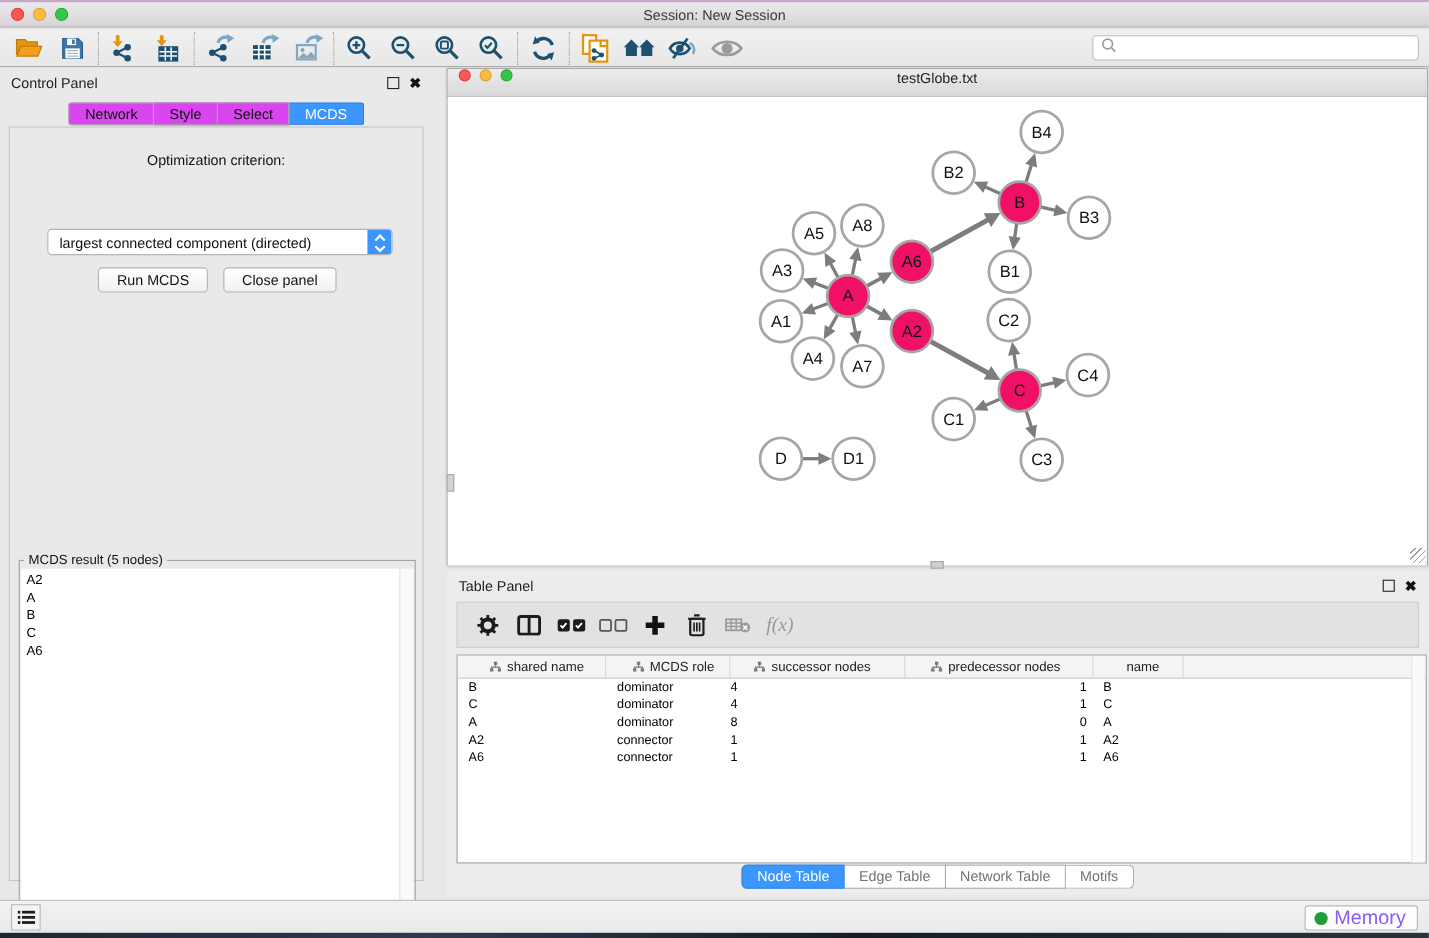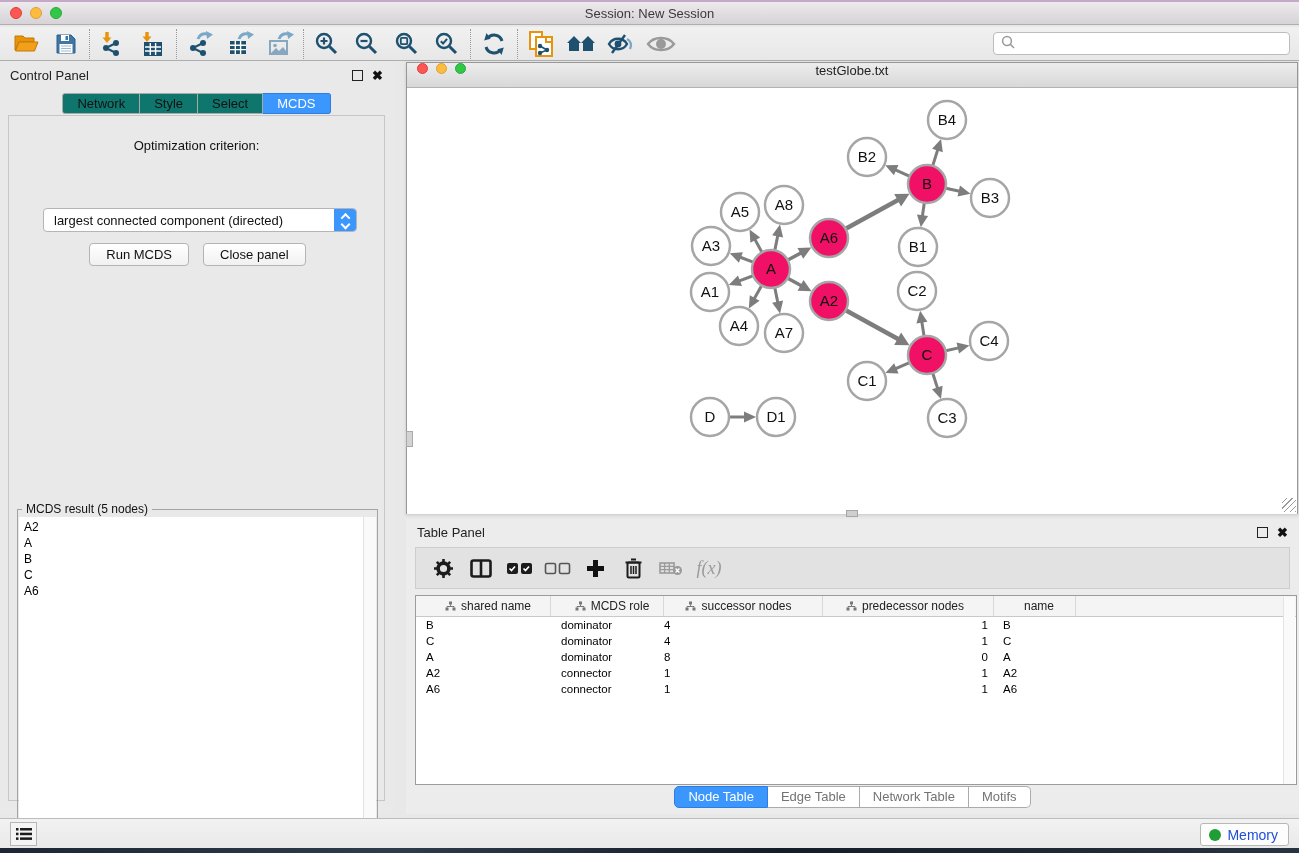--- a/index.html
+++ b/index.html
@@ -29,21 +29,21 @@
   .mag { margin:0 4px 0 7px; }
 
   
   .control-panel { position:absolute; left:0; top:62px; width:393px; height:752px; background:#e9e9e9; }
   .panel-head { height:26px; display:flex; align-items:center; padding:0 10px; }
   .panel-head .ph-title { font-size:13px; color:#222; flex:1; }
   .ph-icons { display:flex; gap:9px; align-items:center; }
   .float-ic { width:11px; height:11px; border:1.5px solid #222; }
   .close-ic { font-size:13px; font-weight:bold; color:#111; line-height:11px; }
   .cp-tabs { position:absolute; left:0; top:31px; width:393px; display:flex; justify-content:center; }
-  .cp-tab { height:21px; line-height:19px; padding:0 14px; font-size:13px; background:#0f766e;
+  .cp-tab { height:21px; line-height:19px; padding:0 14px; font-size:13px; background:#d946ef;
     border:1px solid #a9a9a9; border-left:none; color:#111; }
   .cp-tab:first-child { border-left:1px solid #a9a9a9; border-radius:3px 0 0 3px; }
   .cp-tab:last-child { border-radius:0 3px 3px 0; }
   .cp-tab.active { background:#3b97fd; color:#fff; border-color:#2f7ddd; }
   .cp-body { position:absolute; left:8px; top:53px; width:377px; height:686px;
     border:1px solid #c6c6c6; background:#e9e9e9; }
   .opt-label { text-align:center; margin-top:22px; font-size:13px; color:#111; }
   .dropdown { position:absolute; left:34px; top:92px; width:314px; height:24px; background:#fff;
     border:1px solid #b5b5b5; border-radius:4px; display:flex; align-items:center; overflow:hidden; }
   .dropdown .dd-text { flex:1; font-size:13px; padding-left:10px; color:#111; white-space:nowrap; }
@@ -104,21 +104,21 @@
   .tp-tab.active { background:#3b97fd; color:#fff; border-color:#2f7ddd; }
 
   
   .statusbar { position:absolute; left:0; top:818px; width:1299px; height:30px;
     background:linear-gradient(#f2f2f2,#e9e9e9); border-top:1px solid #bcbcbc; }
   .list-btn { position:absolute; left:10px; top:3px; width:27px; height:24px; background:#f4f4f4;
     border:1px solid #b7b7b7; display:flex; align-items:center; justify-content:center; }
   .memory-btn { position:absolute; right:10px; top:4px; height:23px; padding:0 10px 0 8px;
     background:#fdfdfd; border:1px solid #b7b7b7; border-radius:3px; display:flex; align-items:center; gap:6px; }
   .memory-dot { width:12px; height:12px; border-radius:50%; background:#1f9e35; }
-  .memory-btn span { font-size:14px; color:#1d4ed8; }
+  .memory-btn span { font-size:18px; color:#8b5cf6; }
   .desktop-strip { position:absolute; left:0; top:848px; width:1299px; height:5px;
     background:linear-gradient(90deg,#1c2733,#2e3b4a 30%,#141d27 60%,#27333f); }
 </style>
 </head>
 <body>
 
 <div class="titlebar">
   <div class="tl-group">
     <div class="tl red"></div>
     <div class="tl yellow"></div>

